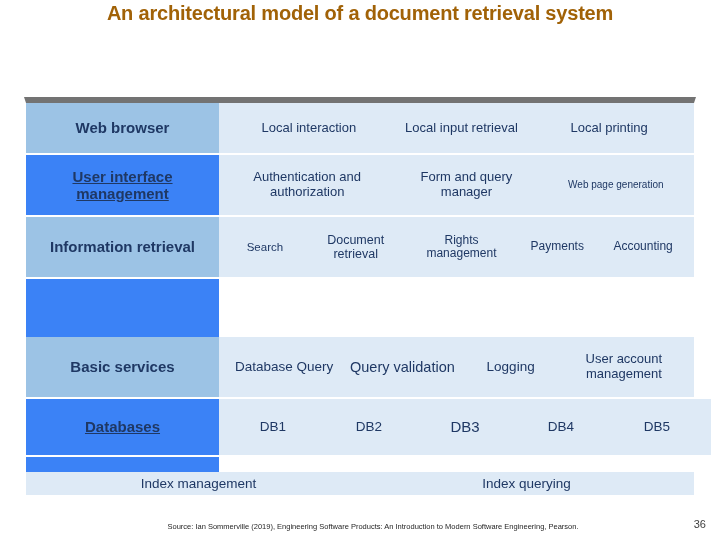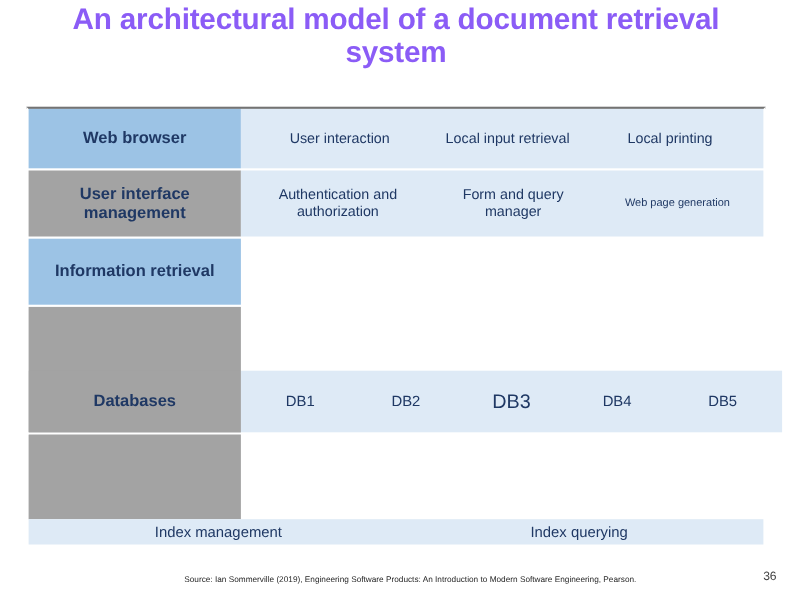--- a/index.html
+++ b/index.html
@@ -22,24 +22,24 @@
     box-sizing: border-box;
   }
 
   
   #title {
     position: absolute;
     left: 30px;
     top: 2px;
     width: 660px;
     text-align: center;
-    font-size: 27px;
+    font-size: 20px;
     font-weight: bold;
     line-height: 1.12;
-    color: #8b5cf6;
+    color: #a16207;
     letter-spacing: -0.2px;
   }
 
   
   #layers {
     position: absolute;
     left: 24px;
     top: 97px;
     width: 672px;
     border-collapse: separate;
@@ -48,21 +48,21 @@
   .layer-row {
     position: relative;
     width: 672px;
     box-sizing: border-box;
     border: 2px solid #ffffff;
     border-top: none;
     display: flex;
     align-items: stretch;
   }
   .layer-row:first-child {
-    border-top: 2px solid #737373;
+    border-top: 6px solid #737373;
   }
 
   .layer-name {
     width: 193px;
     flex: 0 0 193px;
     box-sizing: border-box;
     display: flex;
     align-items: center;
     justify-content: center;
     text-align: center;
@@ -84,21 +84,21 @@
   }
   .cell {
     text-align: center;
     line-height: 1.12;
     padding: 0 3px;
   }
 
   
   .shade-0 .layer-name { background: #9cc3e5; }
   .shade-0 .layer-items { background: #deeaf6; }
-  .shade-1 .layer-name { background: #a3a3a3; }
+  .shade-1 .layer-name { background: #3b82f6; text-decoration: underline; }
   .shade-1 .layer-items { background: #deeaf6; }
 
   
   #source {
     position: absolute;
     left: 0;
     top: 522px;
     width: 680px;
     text-align: center;
     font-size: 7.5px;
@@ -117,49 +117,65 @@
 <body>
 
 <div id="slide">
 
   <div id="title">An architectural model of a document retrieval system</div>
 
   <div id="layers">
       <div class="layer-row shade-0" style="height: 58px;">
         <div class="layer-name" style="font-size: 15px;">Web browser</div>
         <div class="layer-items">
-          <div class="cell" style="font-size: 13px; width: 160px;">User interaction</div>
+          <div class="cell" style="font-size: 13px; width: 160px;">Local interaction</div>
           <div class="cell" style="font-size: 13px; width: 130px;">Local input retrieval</div>
           <div class="cell" style="font-size: 13px; width: 150px;">Local printing</div>
         </div>
       </div>
       <div class="layer-row shade-1" style="height: 62px;">
         <div class="layer-name" style="font-size: 15px;">User interface management</div>
         <div class="layer-items">
           <div class="cell" style="font-size: 13px; width: 150px;">Authentication and authorization</div>
           <div class="cell" style="font-size: 13px; width: 140px;">Form and query manager</div>
           <div class="cell" style="font-size: 10px; width: 130px;">Web page generation</div>
         </div>
       </div>
       <div class="layer-row shade-0" style="height: 62px;">
         <div class="layer-name" style="font-size: 15px;">Information retrieval</div>
+        <div class="layer-items">
+          <div class="cell" style="font-size: 11.5px; width: 70px;">Search</div>
+          <div class="cell" style="font-size: 12.5px; width: 92px;">Document retrieval</div>
+          <div class="cell" style="font-size: 12px; width: 100px;">Rights management</div>
+          <div class="cell" style="font-size: 12px; width: 72px;">Payments</div>
+          <div class="cell" style="font-size: 12px; width: 80px;">Accounting</div>
+        </div>
       </div>
       <div class="layer-row shade-1" style="height: 58px; flex-direction: column;">
         <div class="layer-name" style="font-size: 15px;">Document index</div>
         <div class="layer-items">
           <div class="cell" style="font-size: 13.5px; width: 150px;">Index management</div>
           <div class="cell" style="font-size: 13.5px; width: 140px;">Index querying</div>
         </div>
       </div>
+      <div class="layer-row shade-0" style="height: 62px;">
+        <div class="layer-name" style="font-size: 15px;">Basic services</div>
+        <div class="layer-items">
+          <div class="cell" style="font-size: 13.5px; width: 110px;">Database Query</div>
+          <div class="cell" style="font-size: 14.5px; width: 110px;">Query validation</div>
+          <div class="cell" style="font-size: 13.5px; width: 90px;">Logging</div>
+          <div class="cell" style="font-size: 13px; width: 120px;">User account management</div>
+        </div>
+      </div>
       <div class="layer-row shade-1" style="height: 58px;">
         <div class="layer-name" style="font-size: 15px;">Databases</div>
         <div class="layer-items">
           <div class="cell" style="font-size: 13.5px; width: 90px;">DB1</div>
           <div class="cell" style="font-size: 13.5px; width: 90px;">DB2</div>
-          <div class="cell" style="font-size: 18px; width: 90px;">DB3</div>
+          <div class="cell" style="font-size: 15px; width: 90px;">DB3</div>
           <div class="cell" style="font-size: 13.5px; width: 90px;">DB4</div>
           <div class="cell" style="font-size: 13.5px; width: 90px;">DB5</div>
         </div>
       </div>
     </div>
 
   <div id="source">Source: Ian Sommerville (2019), Engineering Software Products: An Introduction to Modern Software Engineering, Pearson.</div>
   <div id="pagenum">36</div>
 
 </div>

